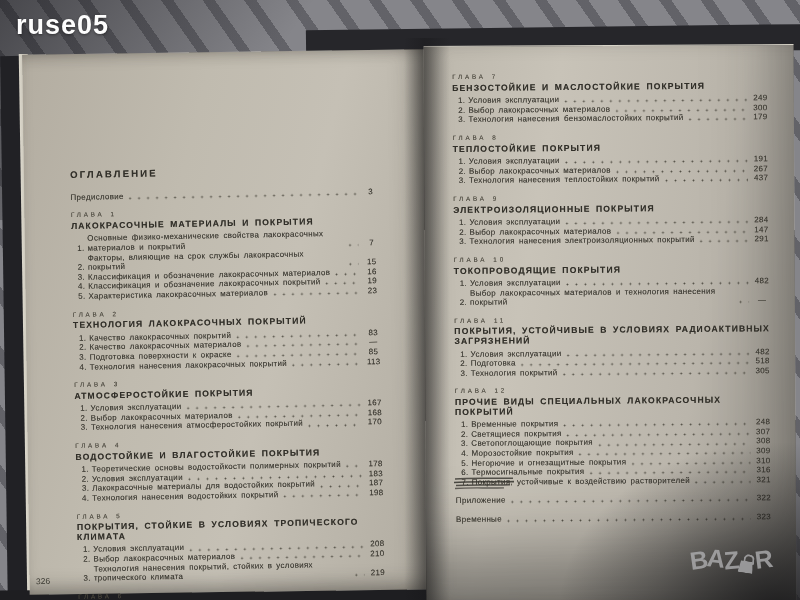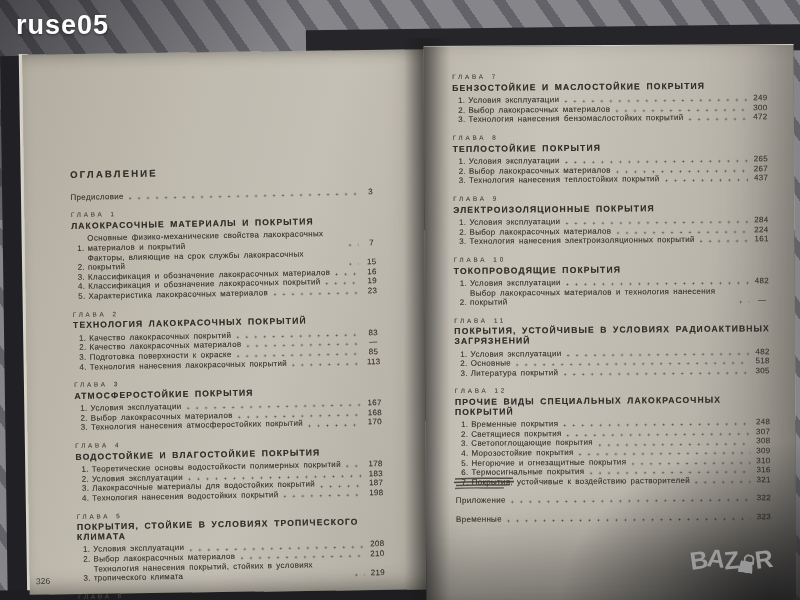--- a/index.html
+++ b/index.html
@@ -237,31 +237,31 @@
         <div class="row">
           <span class="num">2.</span>
           <span class="lbl">Выбор лакокрасочных материалов</span>
           <span class="leader"></span>
           <span class="pg">300</span>
         </div>
         <div class="row">
           <span class="num">3.</span>
           <span class="lbl">Технология нанесения бензомаслостойких покрытий</span>
           <span class="leader"></span>
-          <span class="pg">472</span>
+          <span class="pg">179</span>
         </div>
       </div>
       <div class="chapter-block">
         <div class="ch-label">ГЛАВА 8</div>
         <div class="ch-title">ТЕПЛОСТОЙКИЕ ПОКРЫТИЯ</div>
         <div class="row">
           <span class="num">1.</span>
           <span class="lbl">Условия эксплуатации</span>
           <span class="leader"></span>
-          <span class="pg">265</span>
+          <span class="pg">191</span>
         </div>
         <div class="row">
           <span class="num">2.</span>
           <span class="lbl">Выбор лакокрасочных материалов</span>
           <span class="leader"></span>
           <span class="pg">267</span>
         </div>
         <div class="row">
           <span class="num">3.</span>
           <span class="lbl">Технология нанесения теплостойких покрытий</span>
@@ -275,27 +275,27 @@
         <div class="row">
           <span class="num">1.</span>
           <span class="lbl">Условия эксплуатации</span>
           <span class="leader"></span>
           <span class="pg">284</span>
         </div>
         <div class="row">
           <span class="num">2.</span>
           <span class="lbl">Выбор лакокрасочных материалов</span>
           <span class="leader"></span>
-          <span class="pg">224</span>
+          <span class="pg">147</span>
         </div>
         <div class="row">
           <span class="num">3.</span>
           <span class="lbl">Технология нанесения электроизоляционных покрытий</span>
           <span class="leader"></span>
-          <span class="pg">161</span>
+          <span class="pg">291</span>
         </div>
       </div>
       <div class="chapter-block">
         <div class="ch-label">ГЛАВА 10</div>
         <div class="ch-title">ТОКОПРОВОДЯЩИЕ ПОКРЫТИЯ</div>
         <div class="row">
           <span class="num">1.</span>
           <span class="lbl">Условия эксплуатации</span>
           <span class="leader"></span>
           <span class="pg">482</span>
@@ -311,27 +311,27 @@
         <div class="ch-label">ГЛАВА 11</div>
         <div class="ch-title">ПОКРЫТИЯ, УСТОЙЧИВЫЕ В УСЛОВИЯХ РАДИОАКТИВНЫХ ЗАГРЯЗНЕНИЙ</div>
         <div class="row">
           <span class="num">1.</span>
           <span class="lbl">Условия эксплуатации</span>
           <span class="leader"></span>
           <span class="pg">482</span>
         </div>
         <div class="row">
           <span class="num">2.</span>
-          <span class="lbl">Основные</span>
+          <span class="lbl">Подготовка</span>
           <span class="leader"></span>
           <span class="pg">518</span>
         </div>
         <div class="row">
           <span class="num">3.</span>
-          <span class="lbl">Литература покрытий</span>
+          <span class="lbl">Технология покрытий</span>
           <span class="leader"></span>
           <span class="pg">305</span>
         </div>
       </div>
       <div class="chapter-block">
         <div class="ch-label">ГЛАВА 12</div>
         <div class="ch-title">ПРОЧИЕ ВИДЫ СПЕЦИАЛЬНЫХ ЛАКОКРАСОЧНЫХ ПОКРЫТИЙ</div>
         <div class="row">
           <span class="num">1.</span>
           <span class="lbl">Временные покрытия</span>

